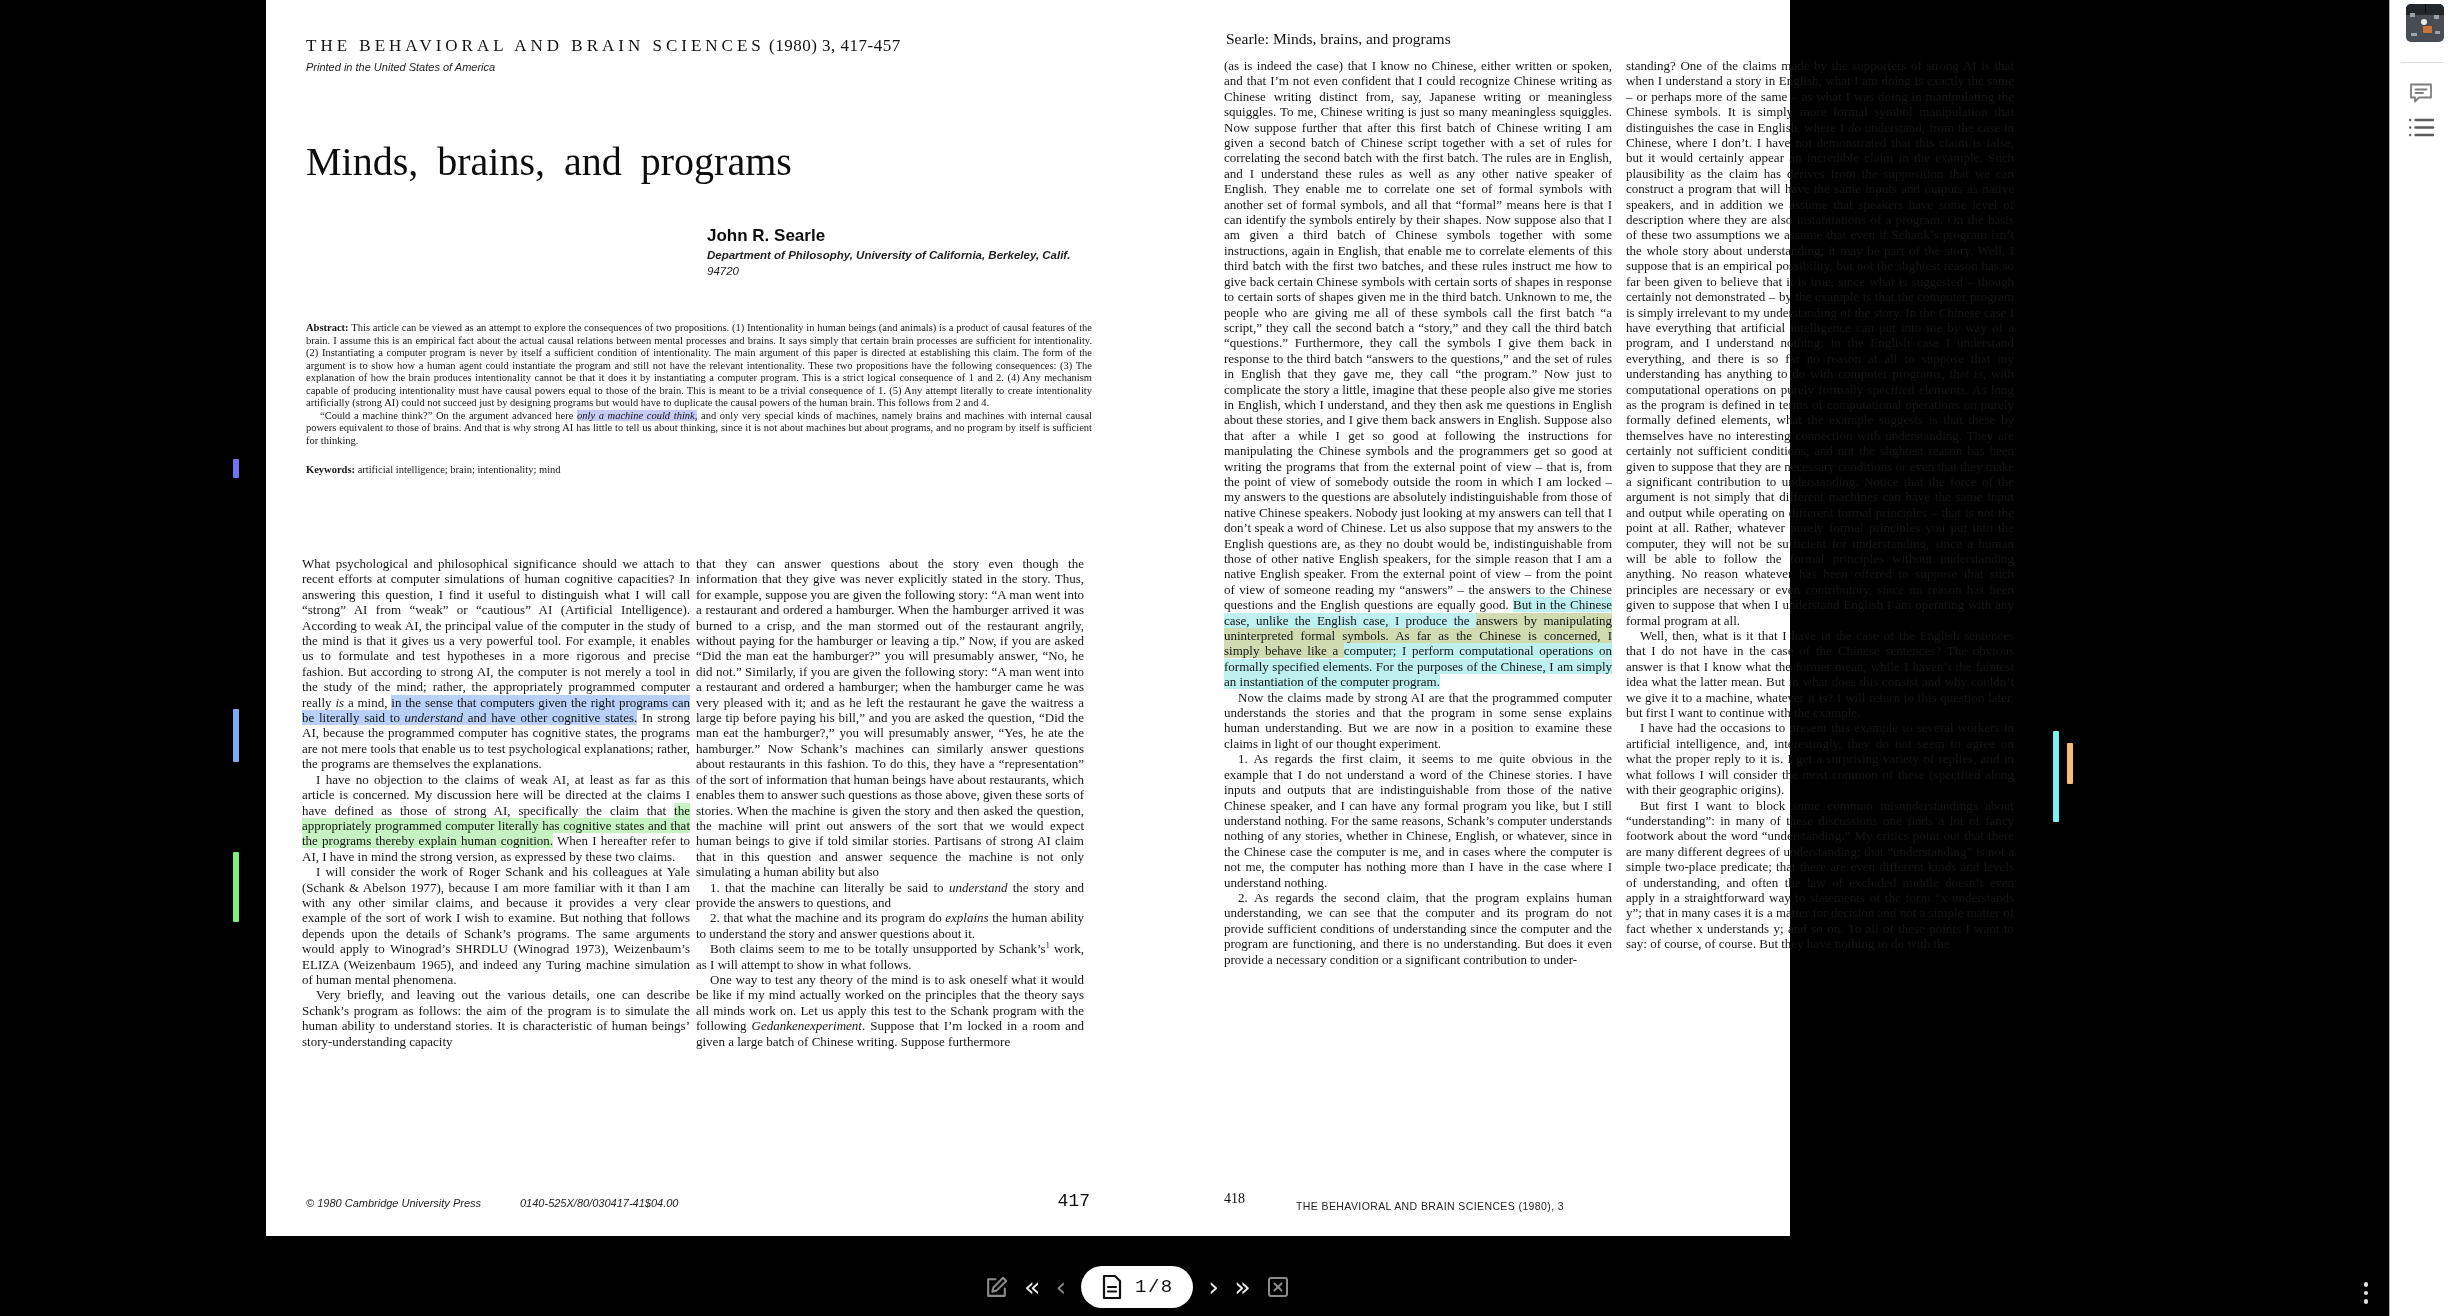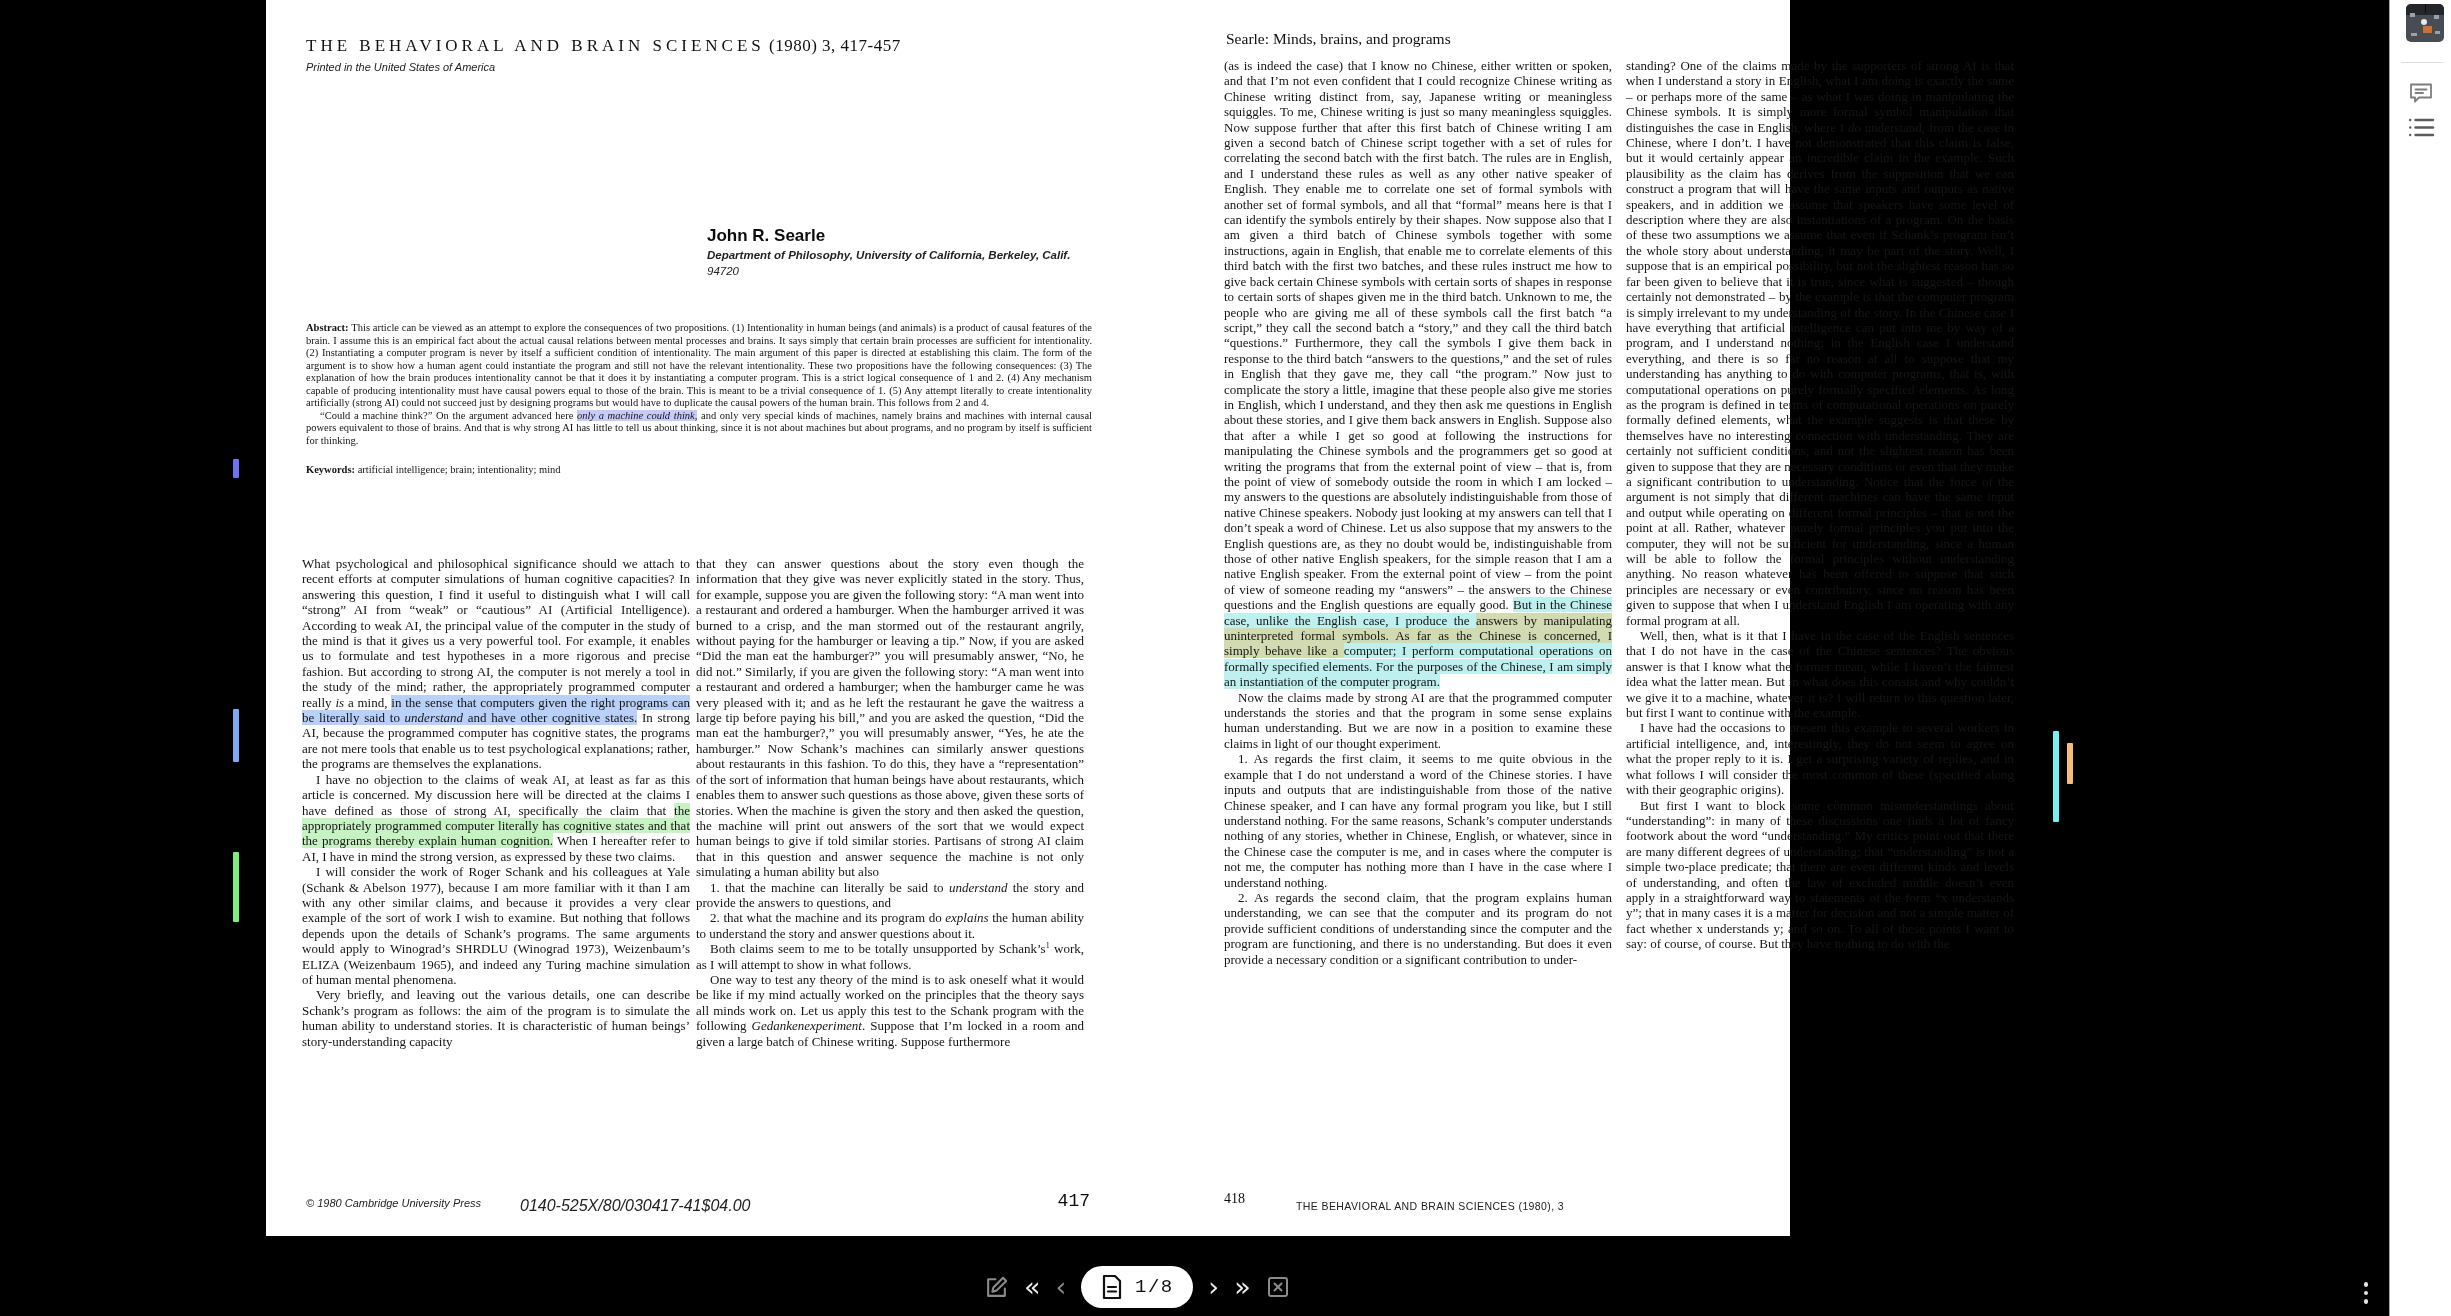--- a/index.html
+++ b/index.html
@@ -28,21 +28,21 @@
        font-size:13px;line-height:15.4px;text-align:justify;overflow:hidden;}
   .col p{margin:0;}
   .ind{text-indent:14px;}
   #col-L1{left:36px;top:556px;width:388px;height:606px;}
   #col-L2{left:430px;top:556px;width:388px;height:606px;}
   #col-R1{left:958px;top:58px;width:388px;height:1114px;}
   #col-R2{left:1360px;top:58px;width:388px;height:1114px;}
   #running-head{position:absolute;left:960px;top:30px;color:#111;font-family:"Liberation Serif",serif;font-size:15.5px;}
   
   #lf-copy{position:absolute;left:40px;top:1197px;color:#222;font-style:italic;font-size:11px;}
-  #lf-issn{position:absolute;left:254px;top:1197px;color:#222;font-style:italic;font-size:16px;}
+  #lf-issn{position:absolute;left:254px;top:1197px;color:#222;font-style:italic;font-size:11px;}
   #lf-page{position:absolute;left:754px;top:1191px;width:70px;text-align:right;color:#0d0d0d;
            font-family:Liberation Mono, monospace;font-size:18px;}
   #rf-page{position:absolute;left:958px;top:1191px;color:#0d0d0d;font-family:"Liberation Serif",serif;font-size:14px;}
   #rf-journal{position:absolute;left:1030px;top:1200px;color:#222;font-size:10.5px;letter-spacing:0.4px;}
   
   .it{font-style:italic;margin-top:36px;} .bd{font-weight:bold;}
   sup{font-size:8px;line-height:0;}
   .hl-blue{background:#b9d1f8;}
   .hl-green{background:#c7f2c3;}
   .hl-lav{background:#c8caf8;}
@@ -87,20 +87,21 @@
 <div id="app">
 
   <div id="spread">
 
     <div id="journal-line">
       <span class="sp">THE BEHAVIORAL AND BRAIN SCIENCES</span>
       <span class="iss">(1980) 3, 417-457</span>
     </div>
     <div id="printed-line">Printed in the United States of America</div>
 
+    <div id="art-title">Minds, brains, and programs</div>
     <div id="author">John R. Searle</div>
     <div id="affil1" class="affil">Department of Philosophy, University of California, Berkeley, Calif.</div>
     <div id="affil2" class="affil">94720</div>
 
     <div id="front-block">
         <p class=""><span class="bd">Abstract: </span><span>This article can be viewed as an attempt to explore the consequences of two propositions. (1) Intentionality in human beings (and animals) is a product of causal features of the brain. I assume this is an empirical fact about the actual causal relations between mental processes and brains. It says simply that certain brain processes are sufficient for intentionality. (2) Instantiating a computer program is never by itself a sufficient condition of intentionality. The main argument of this paper is directed at establishing this claim. The form of the argument is to show how a human agent could instantiate the program and still not have the relevant intentionality. These two propositions have the following consequences: (3) The explanation of how the brain produces intentionality cannot be that it does it by instantiating a computer program. This is a strict logical consequence of 1 and 2. (4) Any mechanism capable of producing intentionality must have causal powers equal to those of the brain. This is meant to be a trivial consequence of 1. (5) Any attempt literally to create intentionality artificially (strong AI) could not succeed just by designing programs but would have to duplicate the causal powers of the human brain. This follows from 2 and 4.</span></p>
         <p class="ind "><span>“Could a machine think?” On the argument advanced here </span><span class="it hl-lav">only a machine could think,</span><span> and only very special kinds of machines, namely brains and machines with internal causal powers equivalent to those of brains. And that is why strong AI has little to tell us about thinking, since it is not about machines but about programs, and no program by itself is sufficient for thinking.</span></p>
         <p class="kw"><span class="bd">Keywords: </span><span>artificial intelligence; brain; intentionality; mind</span></p>
       </div>
 

